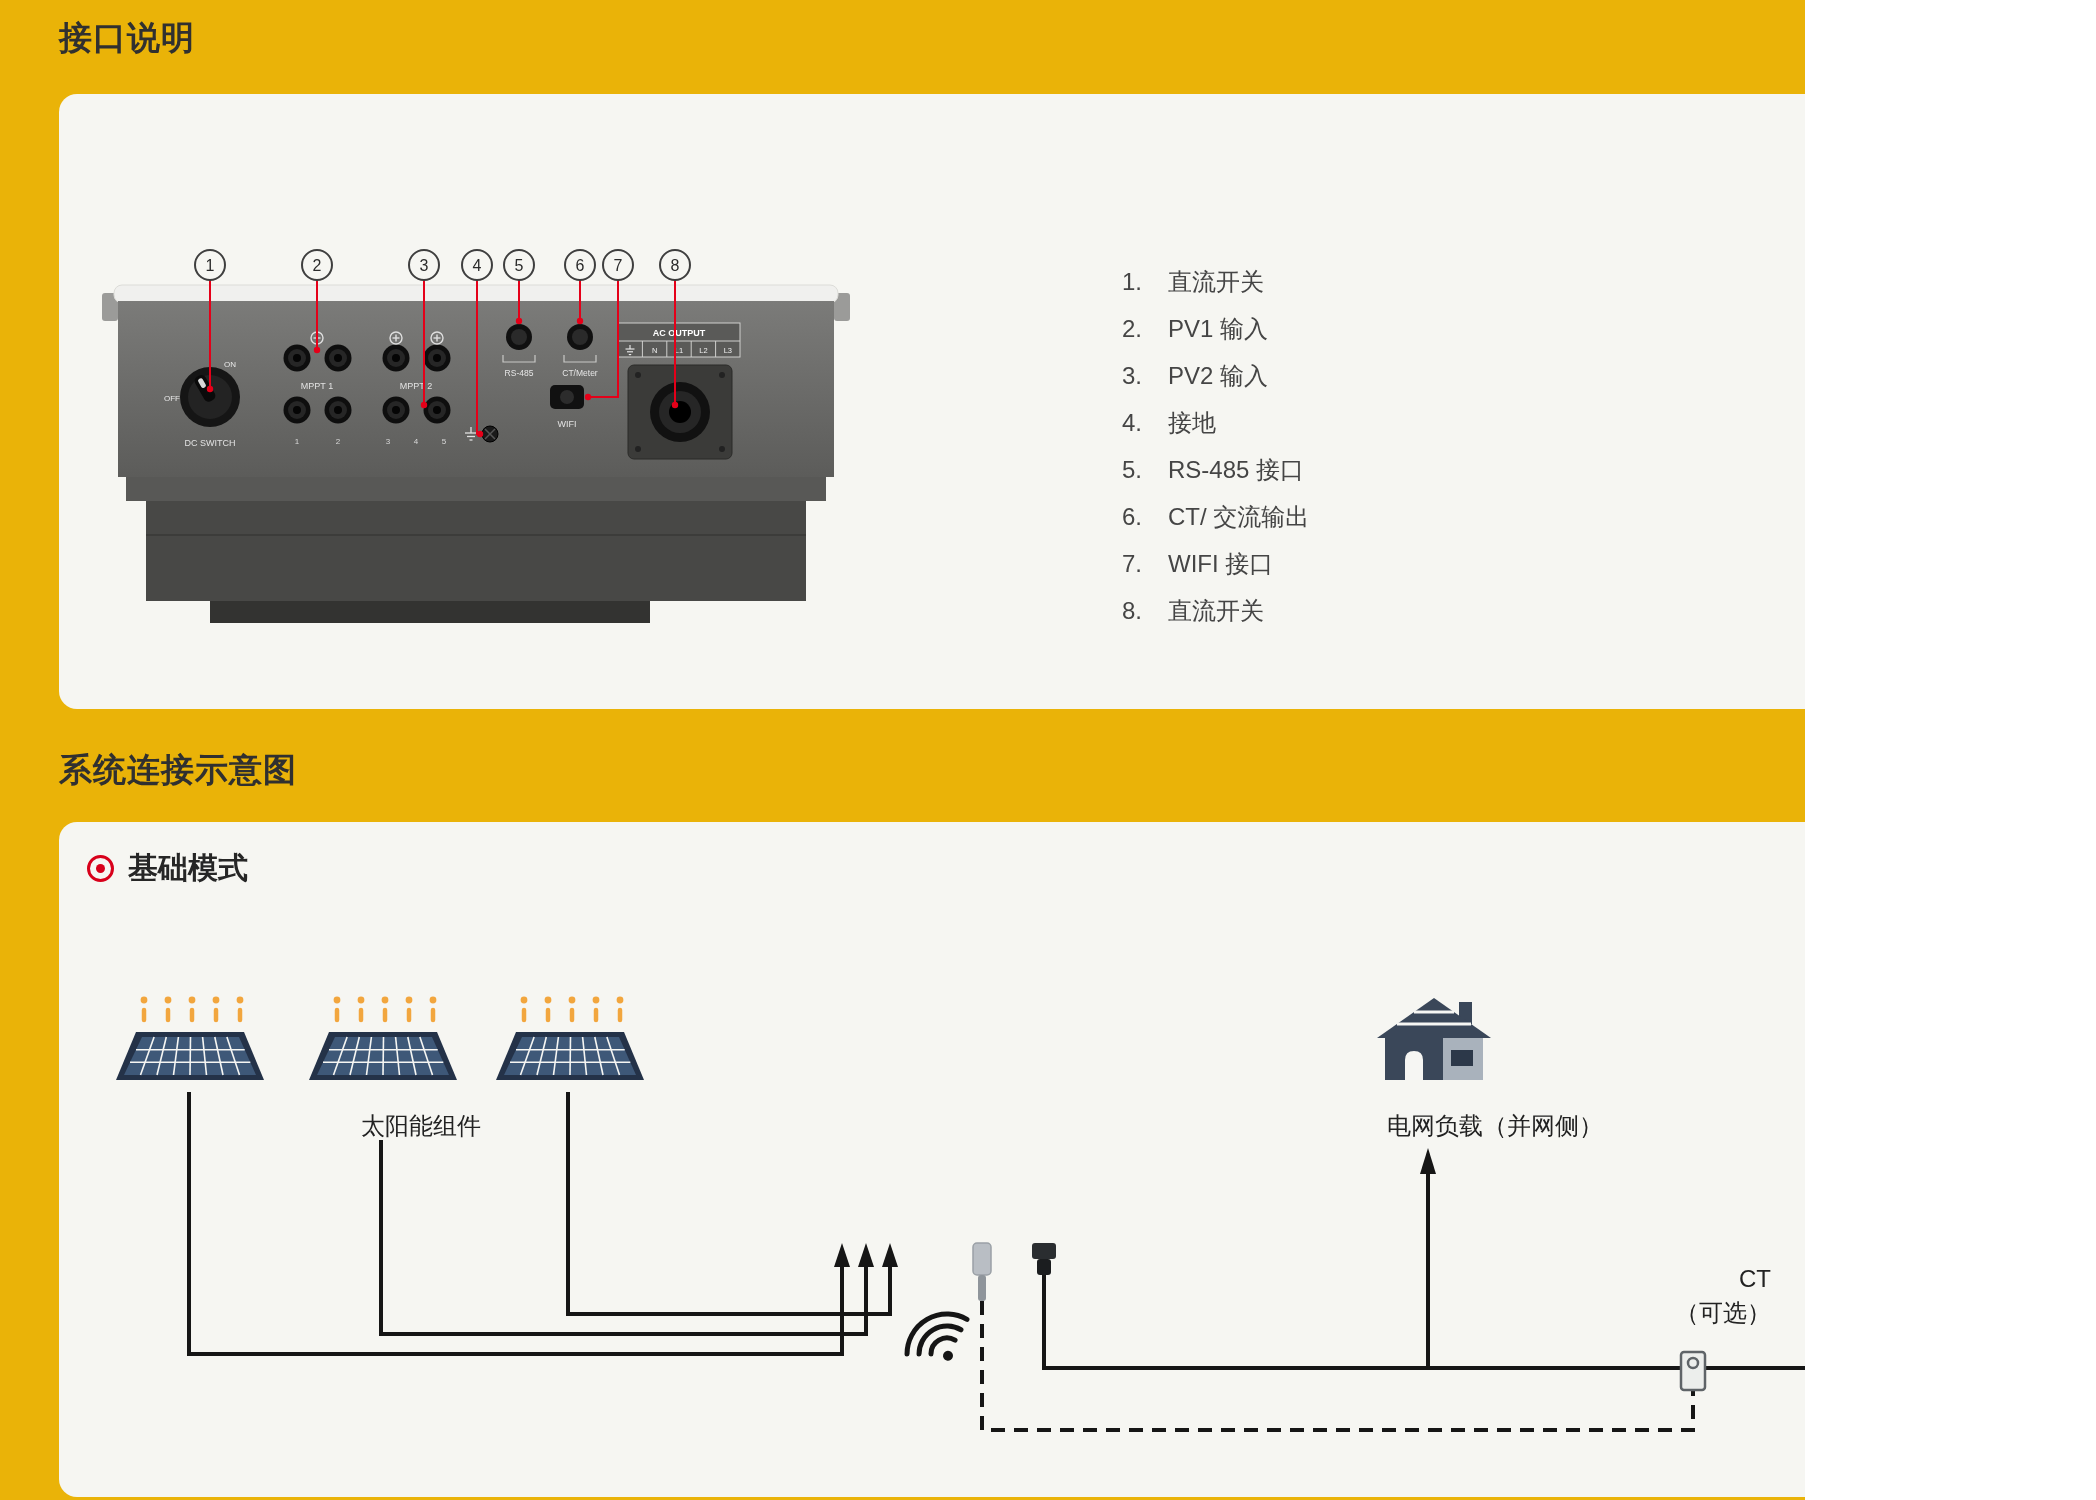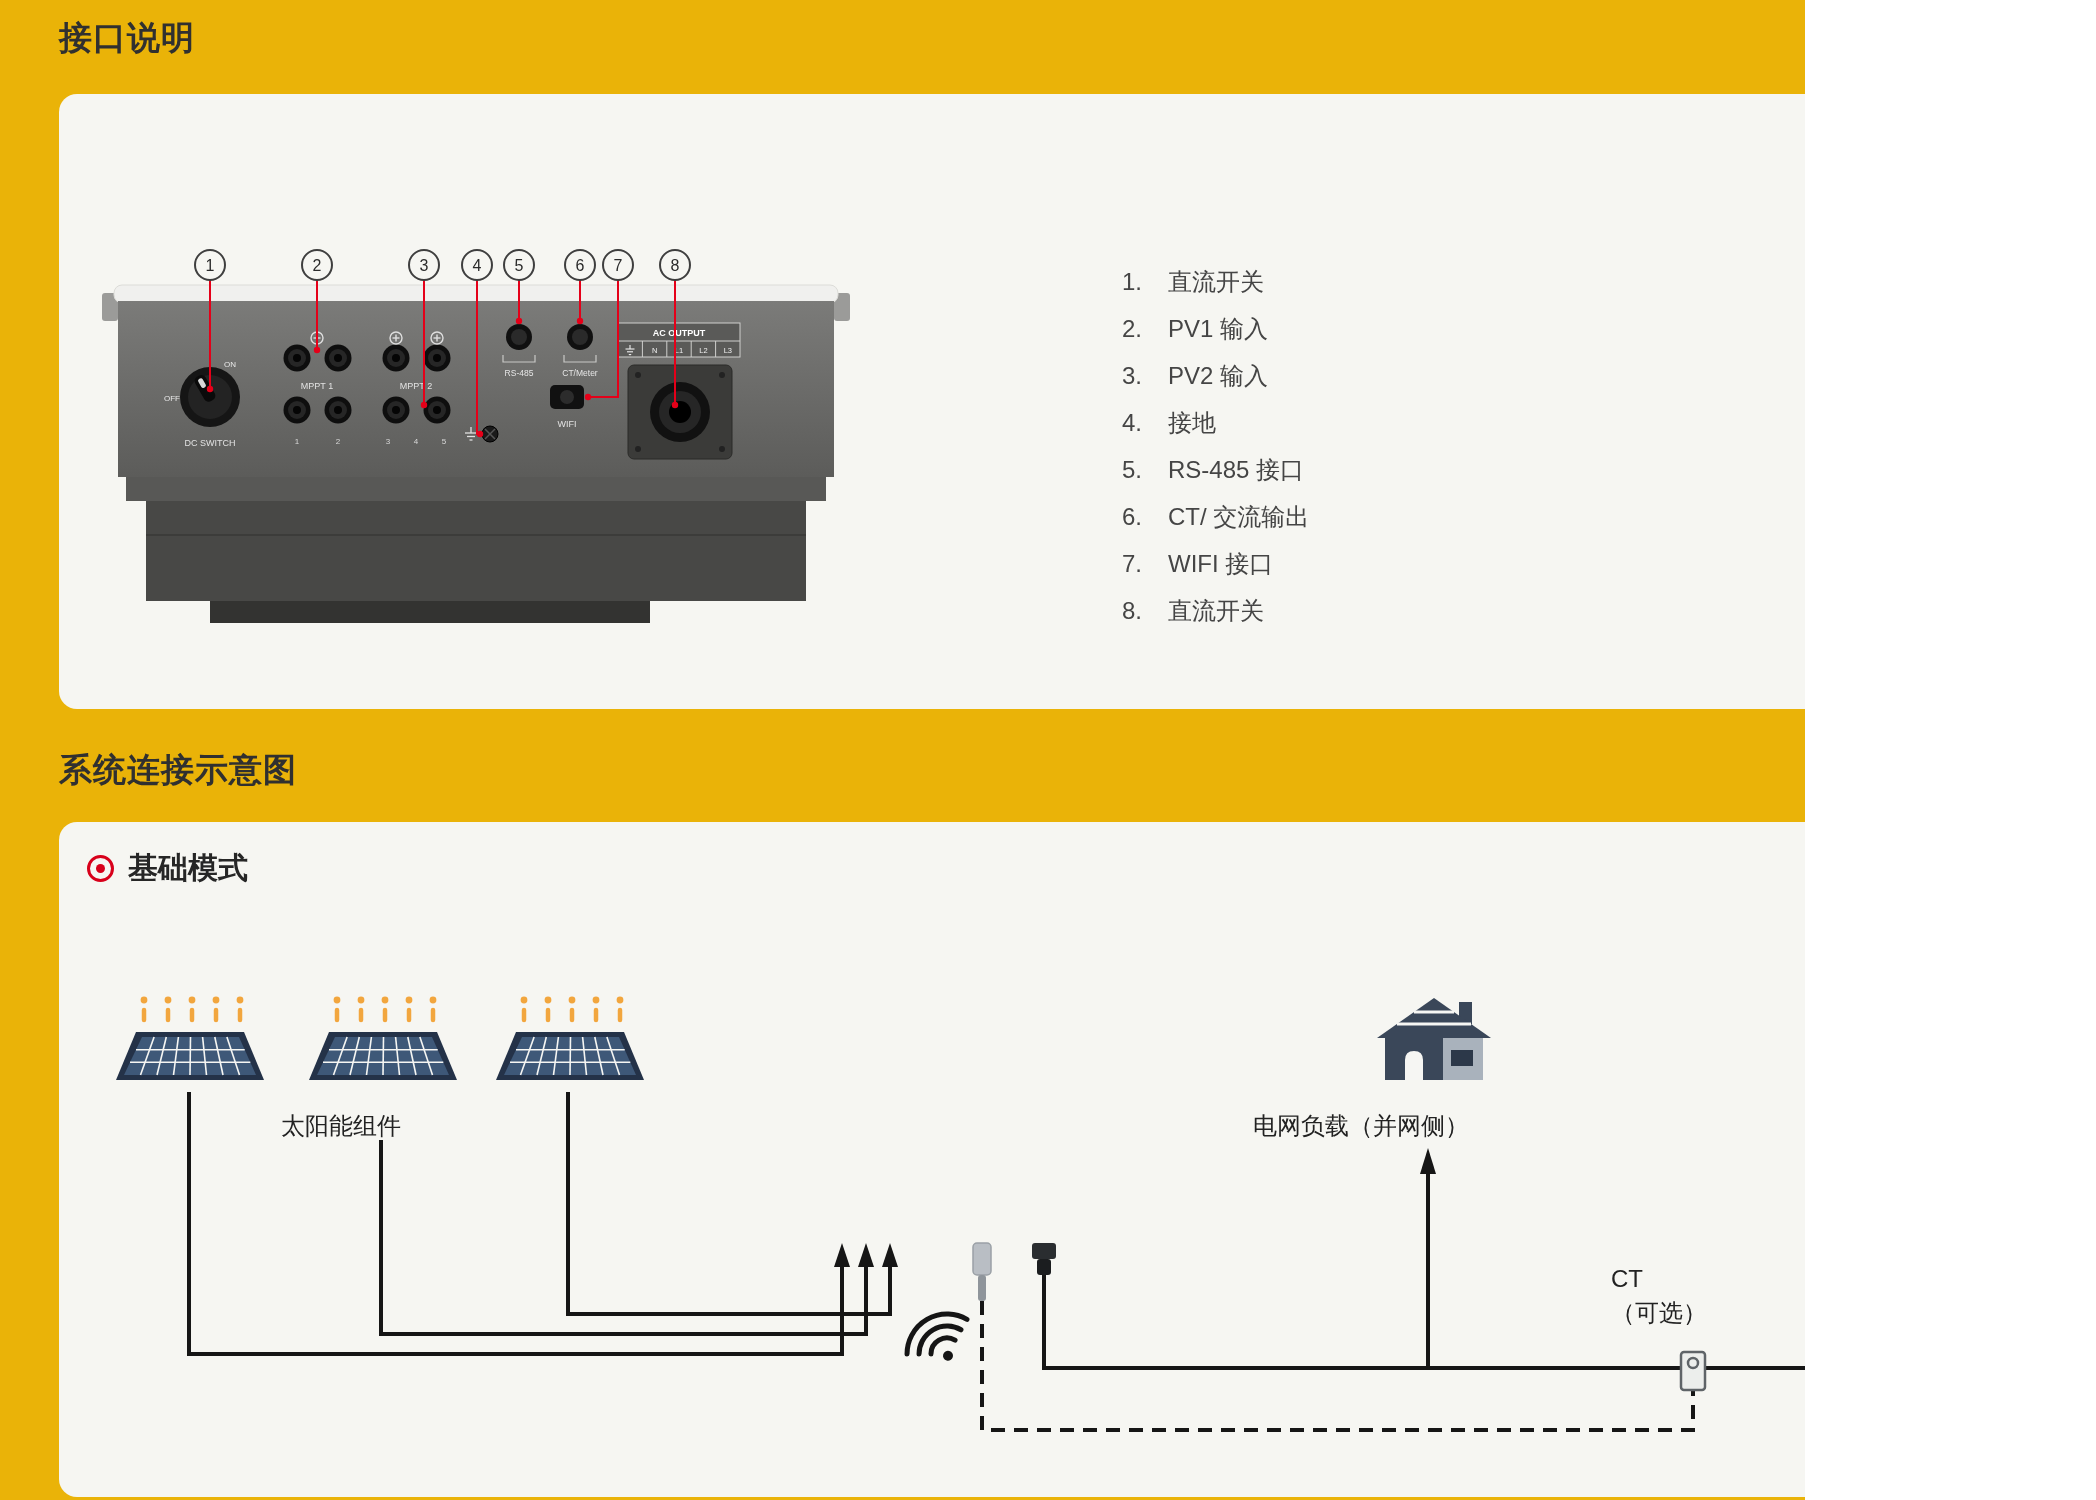--- a/index.html
+++ b/index.html
@@ -36,21 +36,21 @@
   .must-logo sup{font-size:11px;font-style:normal;}
   .inv-display{
     position:absolute;left:178px;top:226px;width:48px;height:82px;border-radius:9px;
     background:linear-gradient(180deg,#15181d,#05070a);
     display:flex;flex-direction:column;align-items:center;justify-content:space-evenly;
   }
   .led{display:block;width:6px;height:6px;border-radius:50%;}
   .led1{background:#8fd8f4;}
   .led2{background:#3f9fe0;}
   .led3{background:#e04038;}
-  .lbl{position:absolute;z-index:3;font-size:24px;color:#222;text-align:left;}
+  .lbl{position:absolute;z-index:3;font-size:24px;color:#222;text-align:right;}
   .lbl-solar{left:222px;top:288px;width:200px;}
   .lbl-load{left:1194px;top:288px;width:350px;}
   .lbl-ct{left:1552px;top:440px;width:160px;line-height:34px;}
   .lbl-grid{left:1767px;top:577px;width:160px;}
 </style>
 </head>
 <body>
 
 <div id="app">
 

